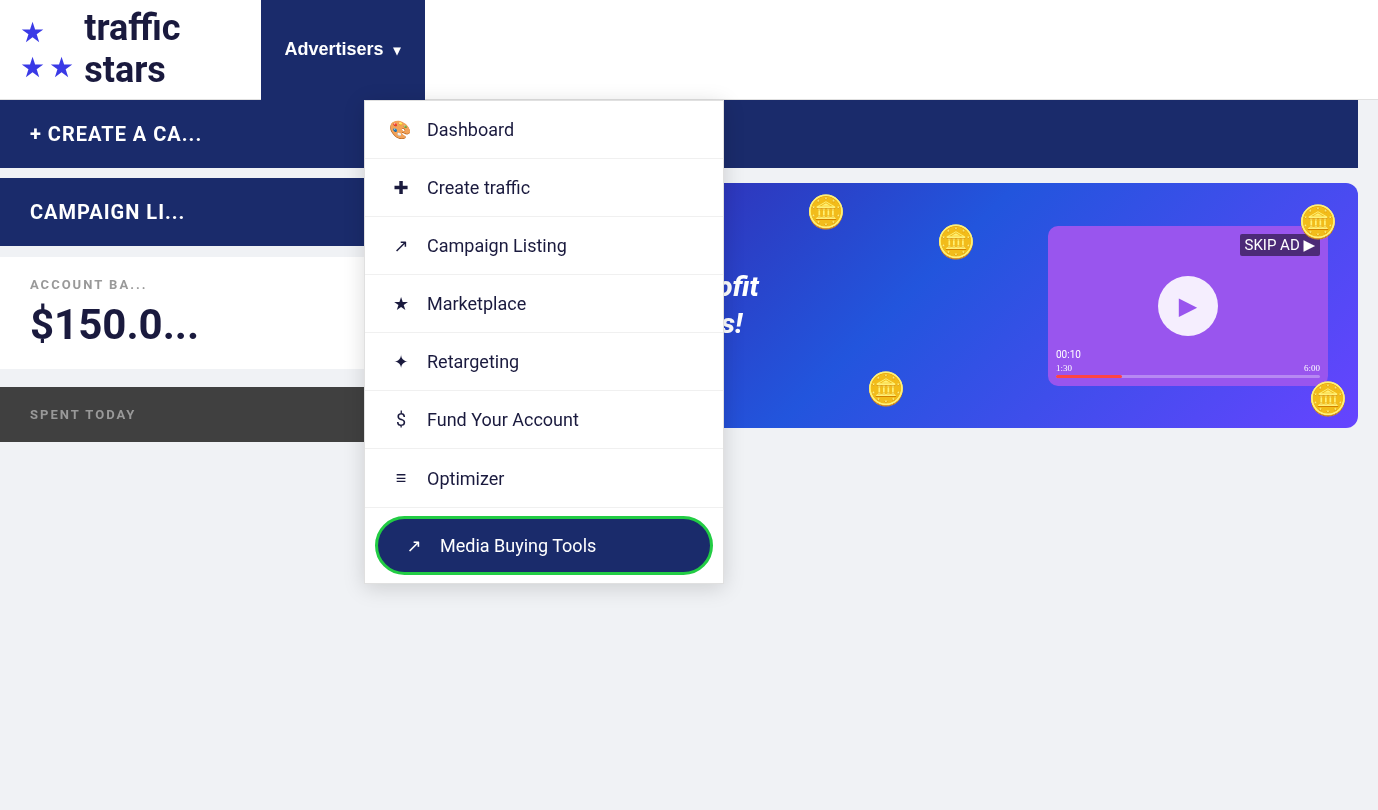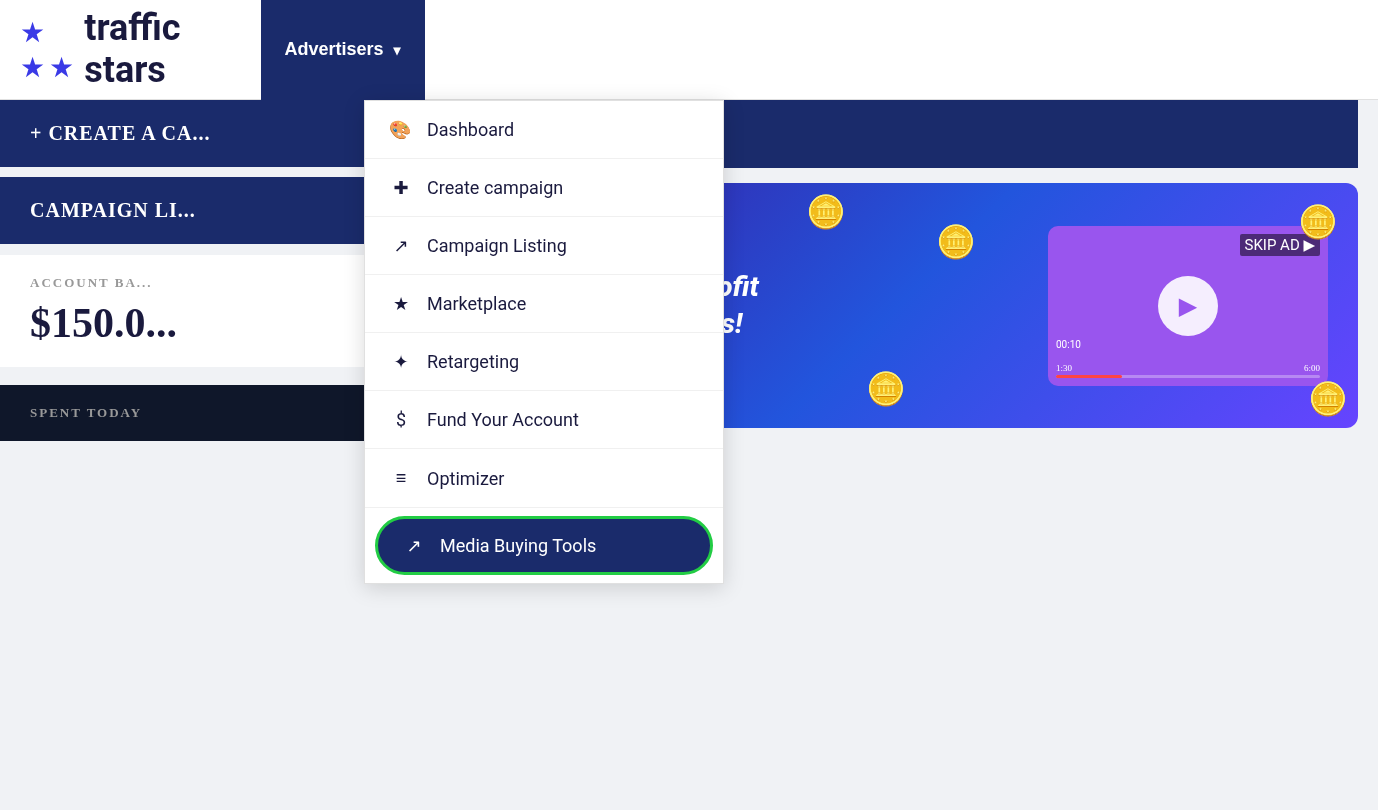--- a/index.html
+++ b/index.html
@@ -108,21 +108,20 @@
     .main {
       display: flex;
       height: 710px;
     }
 
     
     .left-panel {
       width: 416px;
       background: #f0f2f5;
       flex-shrink: 0;
-      font-family: Liberation Serif, serif;
     }
 
     
     .dark-btn {
       background: #1a2b6b;
       color: #fff;
       padding: 22px 30px;
       font-size: 20px;
       font-weight: 700;
       letter-spacing: 1px;
@@ -146,21 +145,21 @@
       text-transform: uppercase;
     }
     .stats-value {
       font-size: 42px;
       font-weight: 700;
       color: #1a1a3e;
       margin-top: 8px;
     }
 
     .spent-today-card {
-      background: #0f172a;
+      background: #404040;
       padding: 20px 30px;
       margin-top: 18px;
     }
 
     
     .right-panel {
       flex: 1;
       padding: 0 20px;
     }
 
@@ -226,21 +225,21 @@
       position: absolute;
       bottom: 8px;
       left: 8px;
       right: 8px;
     }
     .video-time {
       display: flex;
       justify-content: space-between;
       color: #fff;
       font-size: 10px;
-      margin-bottom: 13px;
+      margin-bottom: 3px;
     }
     .progress-bar {
       height: 3px;
       background: rgba(255,255,255,0.3);
       border-radius: 2px;
       position: relative;
     }
     .progress-fill {
       width: 25%;
       height: 100%;
@@ -301,21 +300,21 @@
   </button>
 </div>
 
 <div class="dropdown">
   <a class="dropdown-item">
     <span class="item-icon">🎨</span>
     <span>Dashboard</span>
   </a>
   <a class="dropdown-item">
     <span class="item-icon">✚</span>
-    <span>Create campaign</span>
+    <span>Create traffic</span>
   </a>
   <a class="dropdown-item">
     <span class="item-icon">↗</span>
     <span>Campaign Listing</span>
   </a>
   <a class="dropdown-item">
     <span class="item-icon">★</span>
     <span>Marketplace</span>
   </a>
   <a class="dropdown-item">

